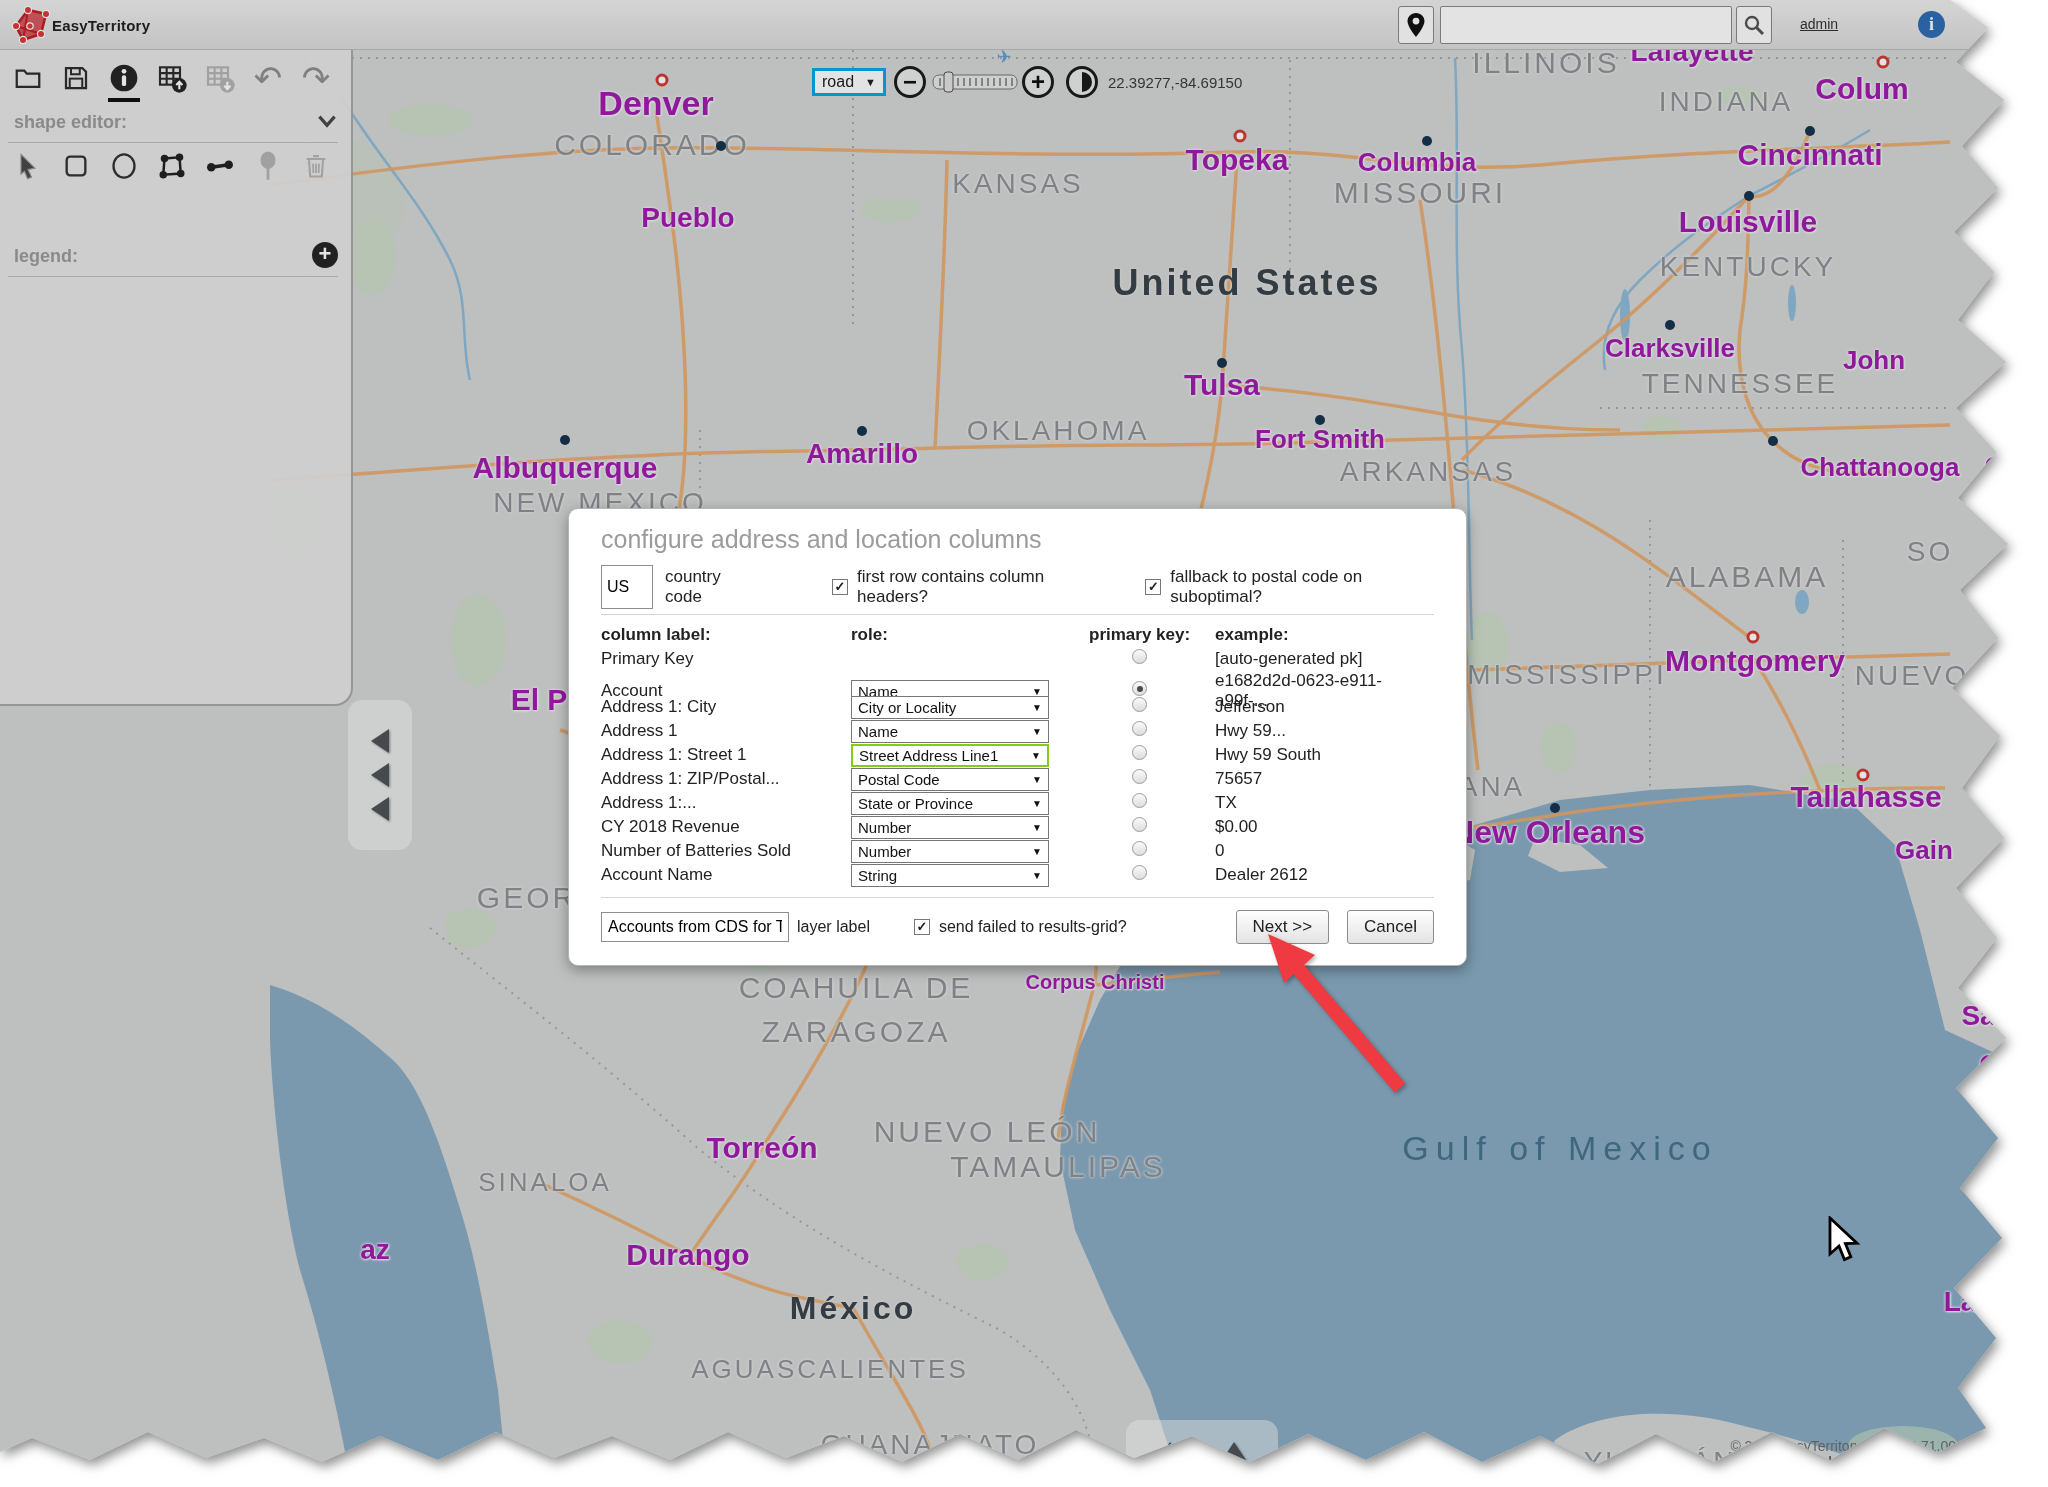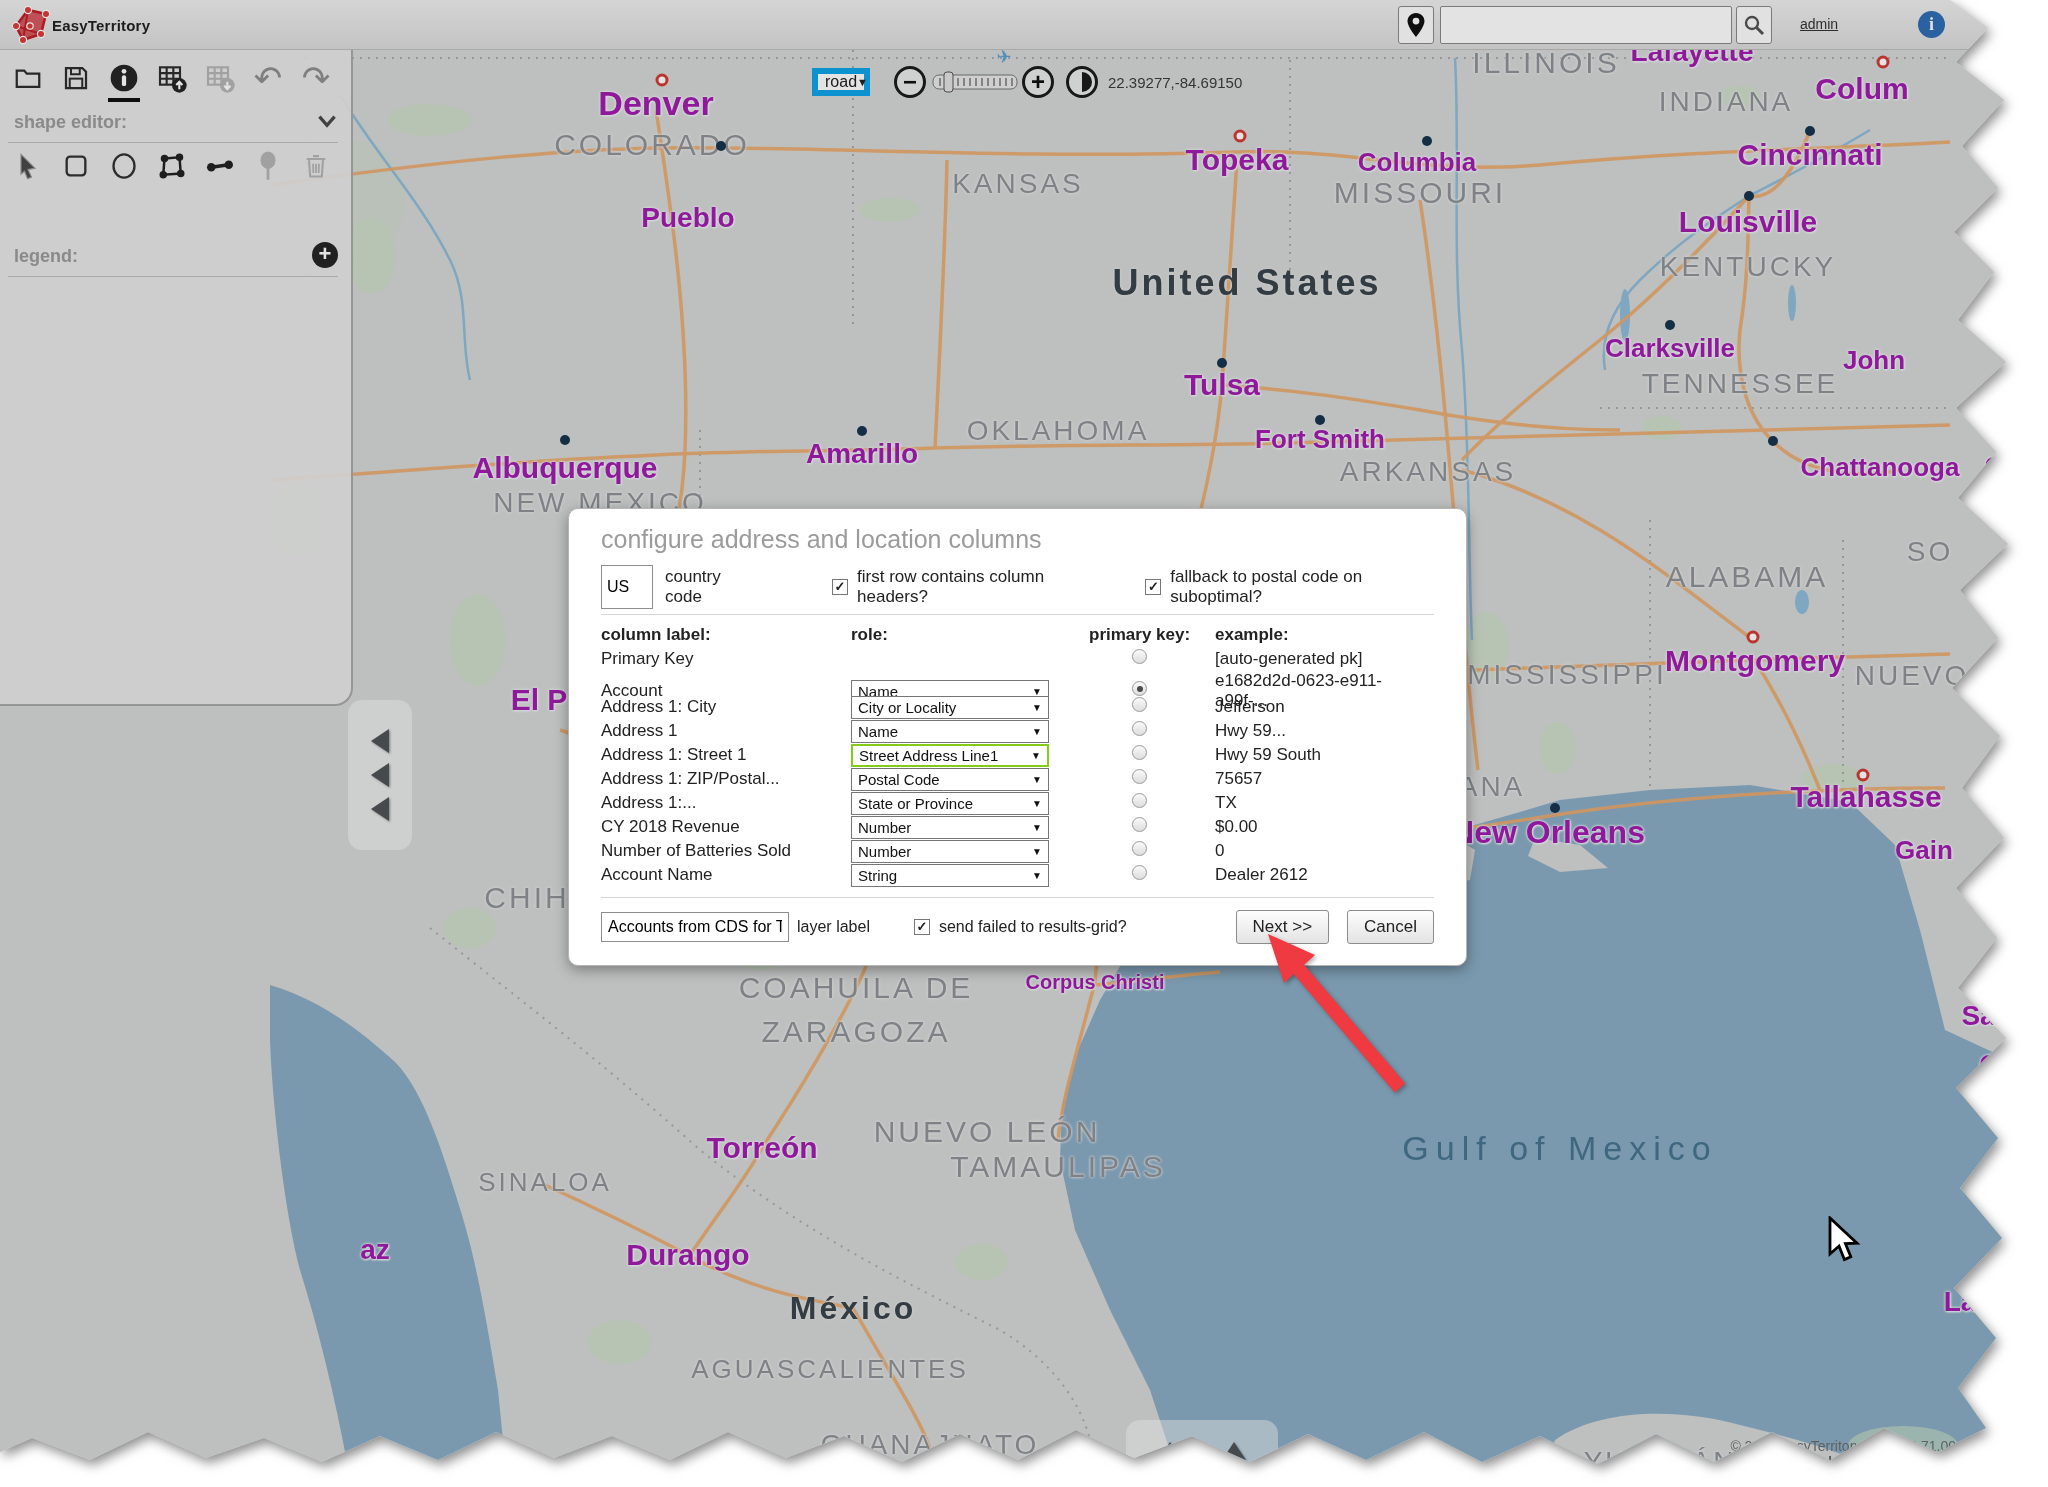--- a/index.html
+++ b/index.html
@@ -47,22 +47,22 @@
   .side-label { font-size:18px; font-weight:bold; color:#9b9b9b; }
   #shape-editor-label { position:absolute; left:14px; top:62px; }
   #shape-chevron { position:absolute; left:314px; top:58px; }
   .side-hr { position:absolute; left:8px; width:330px; height:1px; background:#bfbfbf; }
   #shape-tools { position:absolute; left:10px; top:98px; display:flex; gap:12px; align-items:center; }
   #legend-label { position:absolute; left:14px; top:196px; }
   #legend-add { position:absolute; left:312px; top:192px; width:26px; height:26px; border-radius:50%;
     background:#262626; color:#fff; font-size:22px; font-weight:bold; text-align:center; line-height:24px; }
 
   
-  #map-style-select { position:absolute; left:812px; top:68px; width:58px; height:28px; z-index:6;
-    background:#fff; border:6px solid #0ea5e9; display:flex; align-items:center; justify-content:space-between;
+  #map-style-select { position:absolute; left:812px; top:68px; width:74px; height:28px; z-index:6;
+    background:#fff; border:3px solid #0ea5e9; display:flex; align-items:center; justify-content:space-between;
     padding:0 7px; font-size:16px; color:#222; }
   .zoom-circle { position:absolute; top:66px; width:32px; height:32px; border-radius:50%; border:3px solid #1c1c1c;
     background:rgba(250,250,250,.55); z-index:6; color:#111; font-size:24px; font-weight:bold; text-align:center; line-height:26px; }
   #zoom-out-btn { left:894px; }
   #zoom-in-btn  { left:1022px; }
   #contrast-btn { left:1066px; }
   #zoom-slider { position:absolute; left:932px; top:71px; z-index:6; }
   #coords { position:absolute; left:1108px; top:74px; z-index:6; font-size:15px; color:#3c3c3c; }
 
   
@@ -212,21 +212,21 @@
           <span class="map-label st" style="left: 1428px; top: 472px; font-size: 28px;">ARKANSAS</span>
           <span class="map-label st" style="left: 1748px; top: 267px; font-size: 28px;">KENTUCKY</span>
           <span class="map-label st" style="left: 1740px; top: 384px; font-size: 28px;">TENNESSEE</span>
           <span class="map-label st" style="left: 1567px; top: 675px; font-size: 28px;">MISSISSIPPI</span>
           <span class="map-label st" style="left: 1747px; top: 577px; font-size: 30px;">ALABAMA</span>
           <span class="map-label st" style="left: 1912px; top: 676px; font-size: 28px;">NUEVO</span>
           <span class="map-label st" style="left: 1930px; top: 552px; font-size: 28px;">SO</span>
           <span class="map-label st" style="left: 1492px; top: 787px; font-size: 28px;">ANA</span>
           <span class="map-label st" style="left: 600px; top: 503px; font-size: 28px;">NEW MEXICO</span>
           <span class="map-label st" style="left: 652px; top: 145px; font-size: 30px;">COLORADO</span>
-          <span class="map-label st" style="left: 527px; top: 898px; font-size: 30px;">CHIH</span>
+          <span class="map-label st" style="left: 527px; top: 898px; font-size: 30px;">GEOR</span>
           <span class="map-label st" style="left: 856px; top: 988px; font-size: 30px;">COAHUILA DE</span>
           <span class="map-label st" style="left: 856px; top: 1032px; font-size: 30px;">ZARAGOZA</span>
           <span class="map-label st" style="left: 987px; top: 1132px; font-size: 30px;">NUEVO LEÓN</span>
           <span class="map-label st" style="left: 1058px; top: 1167px; font-size: 30px;">TAMAULIPAS</span>
           <span class="map-label st" style="left: 545px; top: 1182px; font-size: 26px;">SINALOA</span>
           <span class="map-label st" style="left: 830px; top: 1369px; font-size: 26px;">AGUASCALIENTES</span>
           <span class="map-label st" style="left: 930px; top: 1445px; font-size: 28px;">GUANAJUATO</span>
           <span class="map-label st" style="left: 1660px; top: 1462px; font-size: 28px;">YUCATÁN</span>
           <span class="map-label ct" style="left: 656px; top: 103px; font-size: 34px;">Denver</span>
           <span class="map-label ct" style="left: 688px; top: 218px; font-size: 28px;">Pueblo</span>

